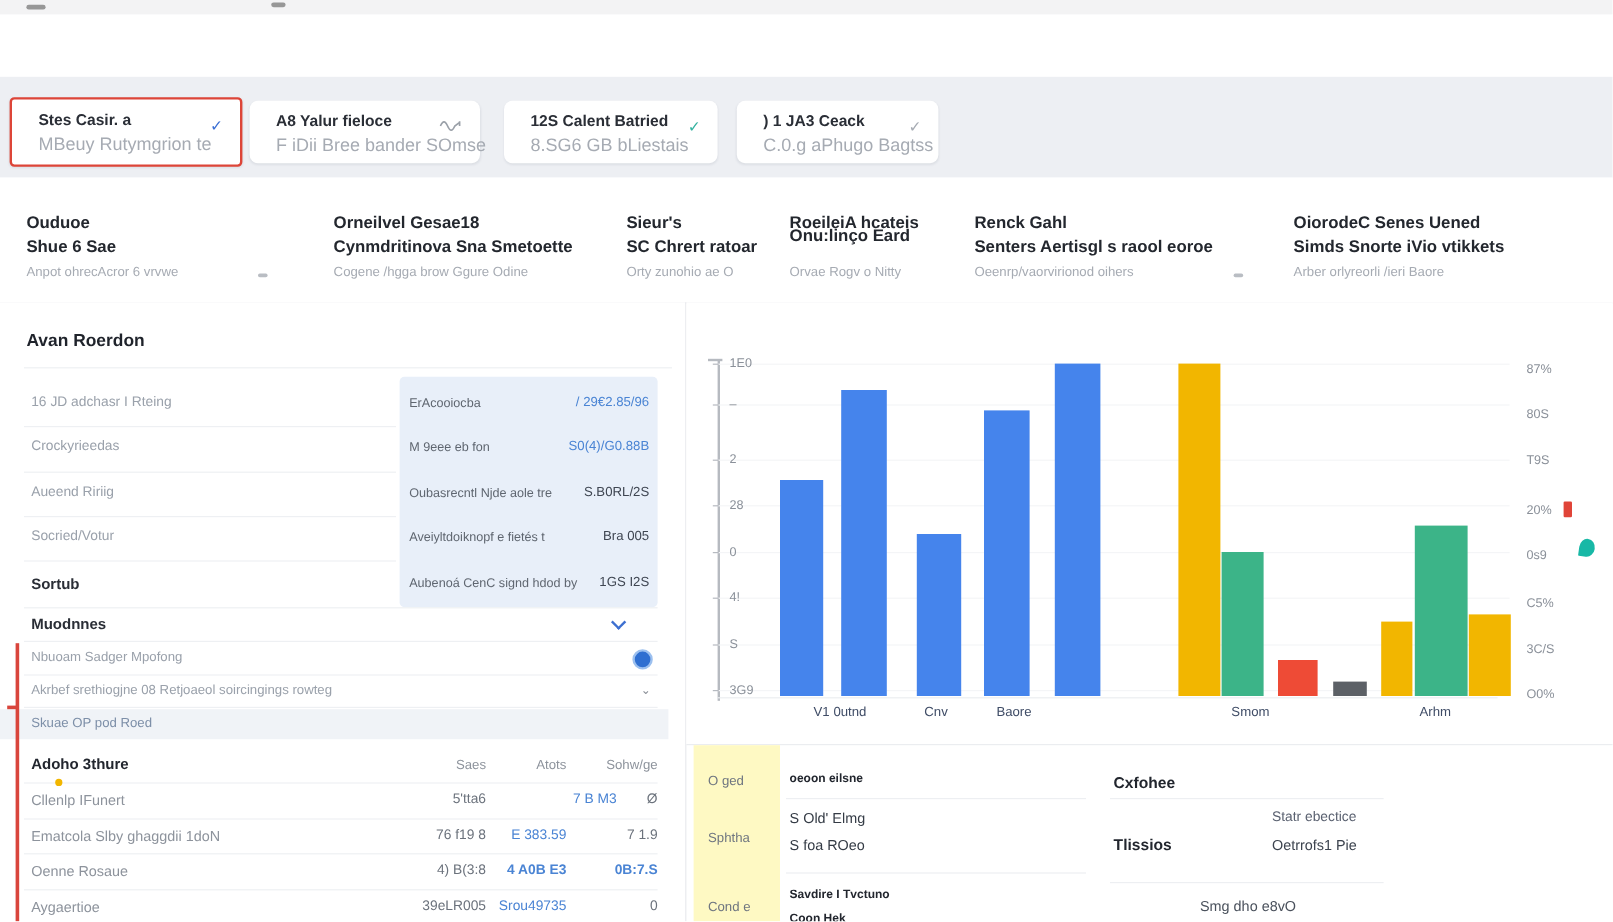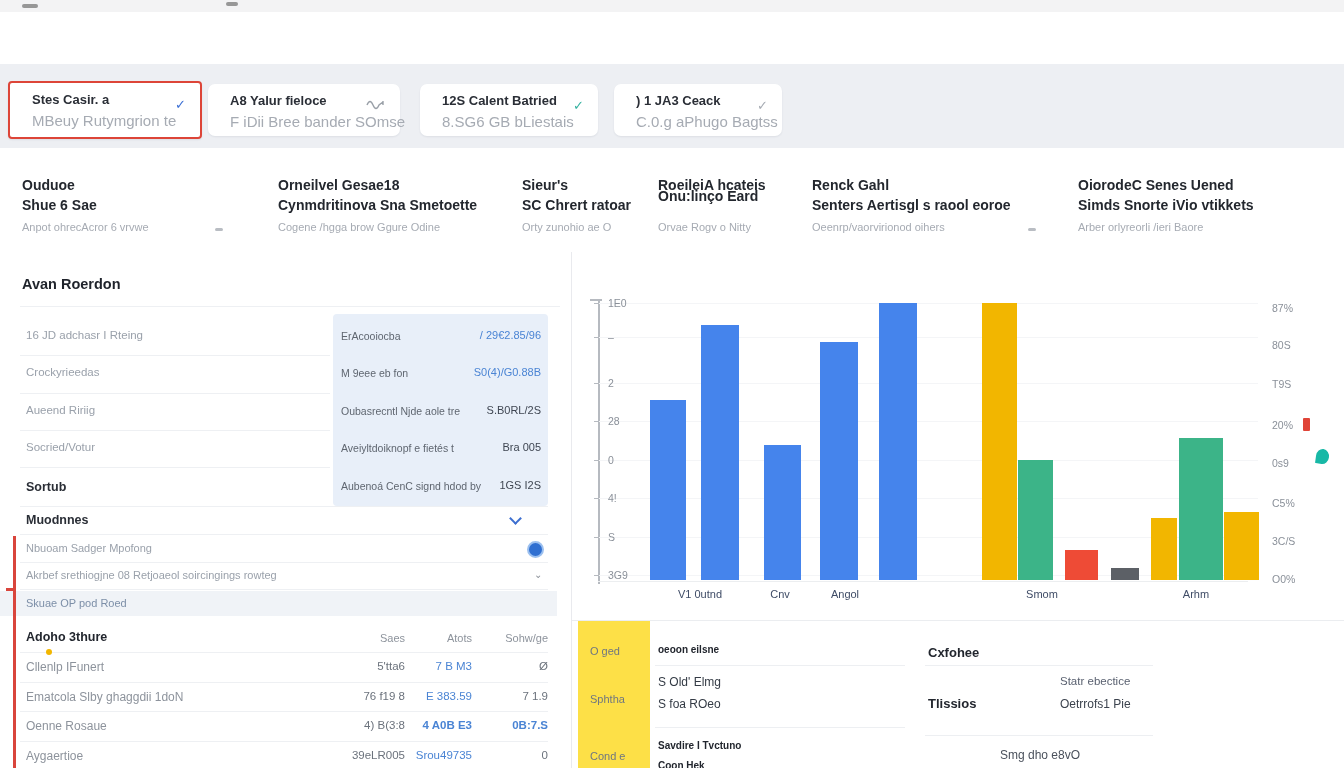--- a/index.html
+++ b/index.html
@@ -75,21 +75,21 @@
   .ytick{position:absolute;width:5px;height:1px;background:#b6bac0;left:22px;}
   .ylab{position:absolute;left:36px;font-size:10.5px;color:#8a9099;}
   .rlab{position:absolute;left:700px;font-size:10.5px;color:#8a9099;white-space:nowrap;}
   .xlab{position:absolute;width:90px;text-align:center;font-size:11px;color:#3f4c66;}
   .bar{position:absolute;}
   #baseline{position:absolute;left:26px;top:329px;width:650px;height:1px;background:#eceef0;}
   .mk-red{position:absolute;width:7px;height:13px;background:#e04438;border-radius:1px;}
   .mk-teal{position:absolute;width:13px;height:15px;background:#18b8a6;border-radius:55% 55% 55% 6%;transform:rotate(8deg);}
   
   #hdivider{left:572px;top:620px;width:772px;height:1px;background:#ebedf0;}
-  #bm-side{left:578px;top:621px;width:72px;height:147px;background:#fde047;}
+  #bm-side{left:578px;top:621px;width:72px;height:147px;background:#fef9c3;}
   .bm-side-item{position:absolute;left:12px;font-size:11px;color:#6f7680;white-space:nowrap;}
   #bm-dot{position:absolute;left:46px;top:649px;width:6px;height:6px;border-radius:50%;background:#f2b600;}
   .bm-title{position:absolute;left:658px;font-size:10px;font-weight:bold;color:#22262e;white-space:nowrap;}
   .bm-line{position:absolute;left:658px;font-size:12px;color:#343b45;white-space:nowrap;}
   .bm-divider{position:absolute;left:655px;width:250px;height:1px;background:#edeff2;}
   
   #br-heading{left:928px;top:645px;font-size:13px;font-weight:bold;color:#22262e;}
   .br-divider{position:absolute;left:925px;width:228px;height:1px;background:#edeff2;}
   .br-label{position:absolute;left:928px;font-size:13px;font-weight:bold;color:#22262e;}
   .br-line{position:absolute;left:1060px;font-size:11.5px;color:#5a6170;white-space:nowrap;}
@@ -223,21 +223,21 @@
   <div class="abs" id="redtick"></div>
 
   <div class="abs" id="tbl-title">Adoho 3thure</div>
   <div class="tbl-head r405" style="top:632px;">Saes</div>
   <div class="tbl-head r472" style="top:632px;">Atots</div>
   <div class="tbl-head r548" style="top:632px;">Sohw/ge</div>
   <div class="lp-divider" style="top:652px;width:528px;"></div>
 
   <div class="tbl-name" style="top:660px;">Cllenlp IFunert</div>
   <div class="tbl-val r405" style="top:660px;">5'tta6</div>
-  <div class="tbl-val blue r472" style="top:660px;">7 B M3</div>
+  <div class="tbl-val blue r472" style="top:660px;margin-left:42px;">7 B M3</div>
   <div class="tbl-val r548" style="top:660px;">Ø</div>
   <div class="lp-divider" style="top:682px;width:528px;"></div>
 
   <div class="tbl-name" style="top:690px;">Ematcola Slby ghaggdii 1doN</div>
   <div class="tbl-val r405" style="top:690px;">76 f19 8</div>
   <div class="tbl-val blue r472" style="top:690px;">E 383.59</div>
   <div class="tbl-val r548" style="top:690px;">7 1.9</div>
   <div class="lp-divider" style="top:711px;width:528px;"></div>
 
   <div class="tbl-name" style="top:719px;">Oenne Rosaue</div>
@@ -287,21 +287,21 @@
       <div class="bar" style="left: 307px; width: 38px; height: 277px; top: 51px; background: rgb(69, 132, 236);"></div>
       <div class="bar" style="left: 410px; width: 35px; height: 277px; top: 51px; background: rgb(242, 182, 0);"></div>
       <div class="bar" style="left: 446px; width: 35px; height: 120px; top: 208px; background: rgb(60, 180, 136);"></div>
       <div class="bar" style="left: 493px; width: 33px; height: 30px; top: 298px; background: rgb(238, 75, 54);"></div>
       <div class="bar" style="left: 539px; width: 28px; height: 12px; top: 316px; background: rgb(92, 96, 102);"></div>
       <div class="bar" style="left: 579px; width: 26px; height: 62px; top: 266px; background: rgb(242, 182, 0);"></div>
       <div class="bar" style="left: 607px; width: 44px; height: 142px; top: 186px; background: rgb(60, 180, 136);"></div>
       <div class="bar" style="left: 652px; width: 35px; height: 68px; top: 260px; background: rgb(242, 182, 0);"></div>
       <div class="xlab" style="left: 83px; top: 336px;">V1 0utnd</div>
       <div class="xlab" style="left: 163px; top: 336px;">Cnv</div>
-      <div class="xlab" style="left: 228px; top: 336px;">Angol</div>
+      <div class="xlab" style="left: 228px; top: 336px;">Baore</div>
       <div class="xlab" style="left: 425px; top: 336px;">Smom</div>
       <div class="xlab" style="left: 579px; top: 336px;">Arhm</div>
       <div class="rlab" style="top: 50px;">87%</div>
       <div class="rlab" style="top: 87px;">80S</div>
       <div class="rlab" style="top: 126px;">T9S</div>
       <div class="rlab" style="top: 167px;">20%</div>
       <div class="mk-red" style="left: 731px; top: 166px;"></div>
       <div class="rlab" style="top: 205px;">0s9</div>
       <div class="mk-teal" style="left: 744px; top: 197px;"></div>
       <div class="rlab" style="top: 245px;">C5%</div>

